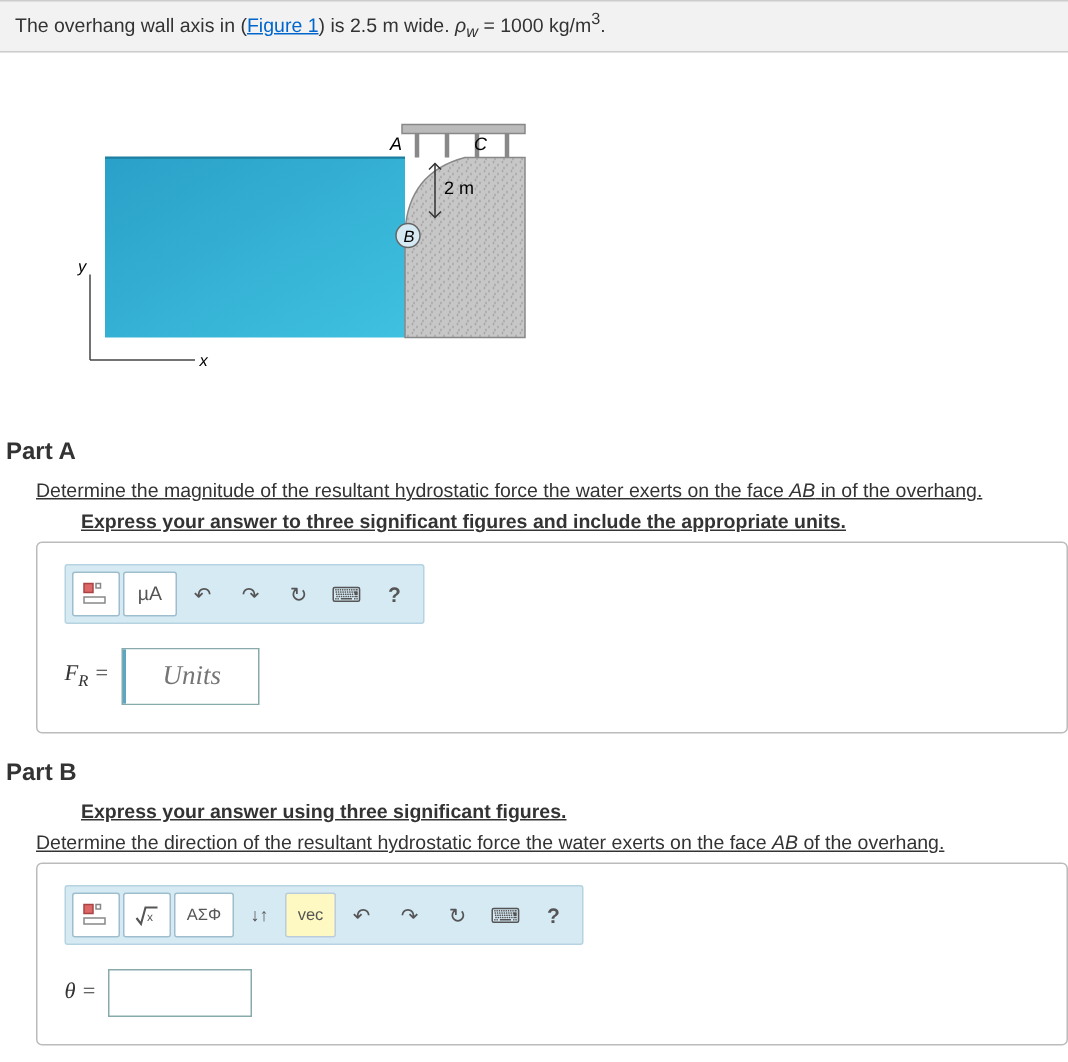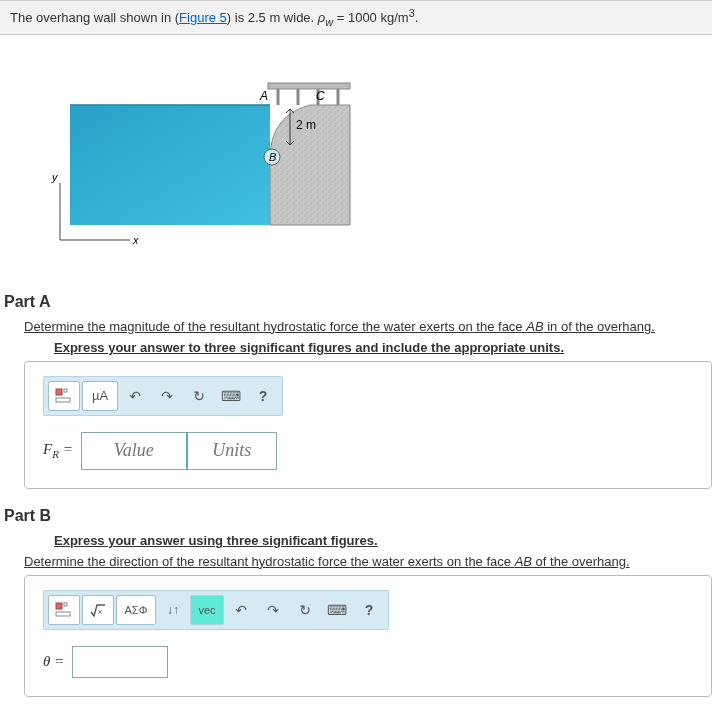--- a/index.html
+++ b/index.html
@@ -100,21 +100,21 @@
     max-width: 230px;
   }
   .suffix-note .deg { font-size: 10px; vertical-align: super; }
   .var-x { font-style: italic; font-family: Georgia, serif; }
   .answer-line-b { display:flex; align-items:center; }
 </style>
 </head>
 <body>
 
 <div class="problem-statement">
-  <span>The overhang wall shown in (</span><a href="#" class="fig-link">Figure 5</a><span>) is 2.5  m wide. </span><i>ρ</i><sub><i>w</i></sub><span> = 1000 kg/m</span><sup>3</sup><span>.</span>
+  <span>The overhang wall axis in (</span><a href="#" class="fig-link">Figure 1</a><span>) is 2.5  m wide. </span><i>ρ</i><sub><i>w</i></sub><span> = 1000 kg/m</span><sup>3</sup><span>.</span>
 </div>
 
 <div class="figure-area">
   <svg class="figure" width="320" height="200" viewBox="0 0 320 200">
 
     <defs>
       <linearGradient id="wg" x1="0" y1="0" x2="1" y2="1">
         <stop offset="0" stop-color="#2aa0c8"></stop>
         <stop offset="1" stop-color="#3fc1e0"></stop>
       </linearGradient>
@@ -176,21 +176,20 @@
       <span class="tbtn">↶</span>
       <span class="tbtn">↷</span>
       <span class="tbtn">↻</span>
       <span class="tbtn">⌨</span>
       <span class="tbtn" style="font-weight:bold;">?</span>
     </div>
 
     <div class="answer-line">
       <span class="var-label"><span>F</span><sub>R</sub><span> = </span></span>
       <span class="input-pair">
-        <input class="value-in" placeholder="Value" style="">
         <span class="divider"></span>
         <input class="units-in" placeholder="Units" style="">
       </span>
     </div>
   </div>
 </div>
 
 <div class="part-heading">Part B</div>
 <div class="part-body">
   <div class="instr"><b>Express your answer using three significant figures.</b></div>
@@ -208,21 +207,21 @@
           </svg>
       </span>
       <span class="tbtn active">
         <svg viewBox="0 0 18 18">
             <path d="M2 11 L5 15 L8 4 L16 4" fill="none" stroke="#555" stroke-width="1.4"></path>
             <text x="9" y="13" font-size="8" fill="#555">x</text>
           </svg>
       </span>
       <span class="tbtn active" style="font-size:11px;width:38px;">ΑΣΦ</span>
       <span class="tbtn" style="font-size:12px;">↓↑</span>
-      <span class="tbtn" style="font-size:11px;width:32px;border:1px solid #bcd;background:#5eead4;">vec</span>
+      <span class="tbtn" style="font-size:11px;width:32px;border:1px solid #bcd;background:#fef9c3;">vec</span>
       <span class="tbtn">↶</span>
       <span class="tbtn">↷</span>
       <span class="tbtn">↻</span>
       <span class="tbtn">⌨</span>
       <span class="tbtn" style="font-weight:bold;">?</span>
     </div>
 
     <div class="answer-line answer-line-b">
       <span class="var-label"><span>θ</span><span> = </span></span>
       <input class="single-input" style="">

